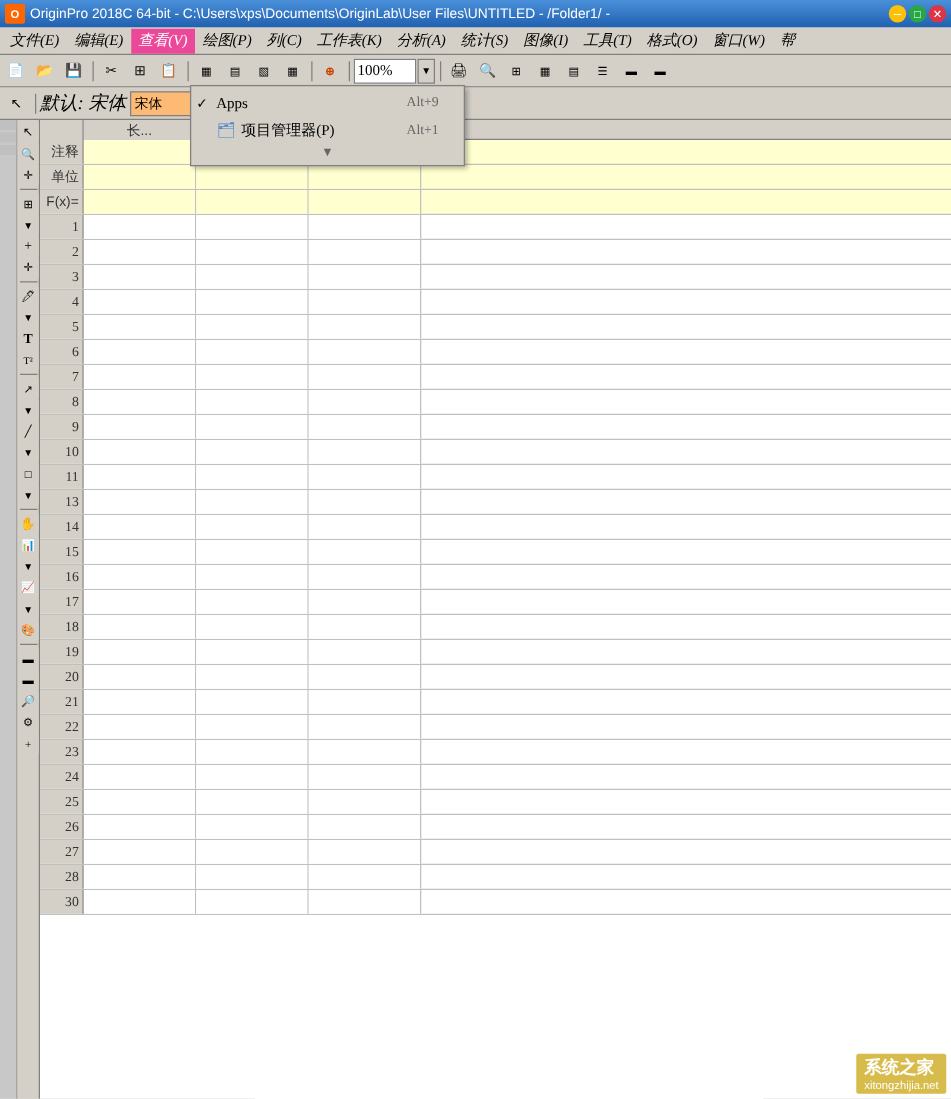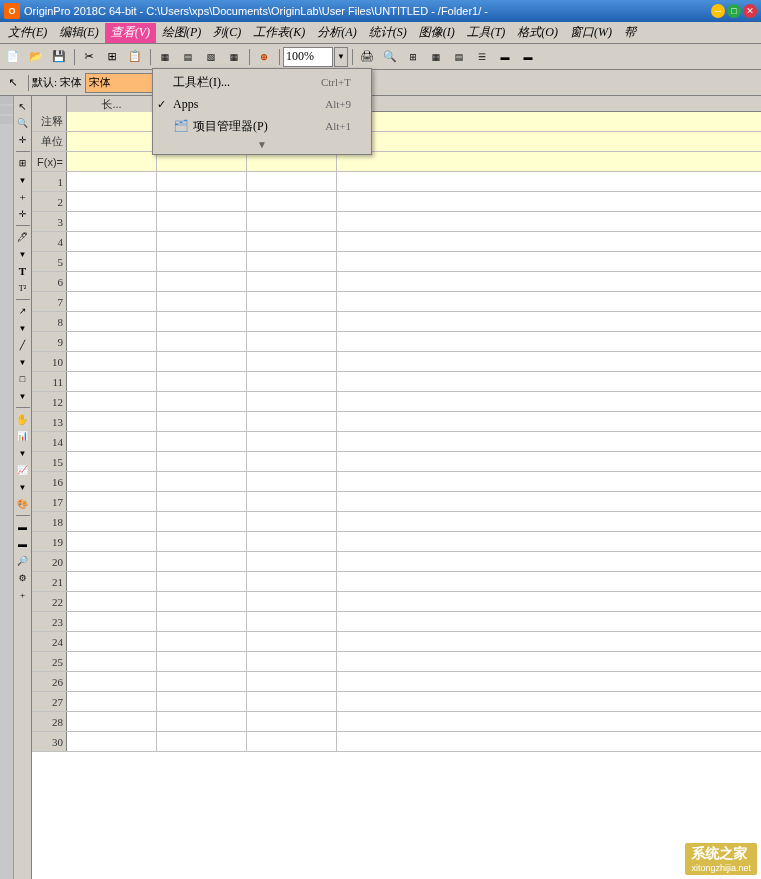--- a/index.html
+++ b/index.html
@@ -387,22 +387,23 @@
       background: #c8a000;
       color: white;
       font-size: 10px;
       padding: 2px 6px;
       border-radius: 2px;
       font-family: Arial, sans-serif;
     }
 
     
     .tb-label {
-      font-size: 11px;
+      font-size: 15px;
       margin-right: 2px;
+      font-style: italic;
     }
   </style>
 </head>
 <body>
 
 <div id="titlebar">
   <span class="icon">O</span>
   <span class="title-text">OriginPro 2018C 64-bit - C:\Users\xps\Documents\OriginLab\User Files\UNTITLED - /Folder1/ - </span>
   <div class="win-buttons">
     <div class="win-btn minimize">─</div>
@@ -641,26 +642,20 @@
           <div class="grid-cell"></div>
           <div class="grid-cell"></div>
         </div>
       <div class="grid-row">
           <div class="row-num">11</div>
           <div class="grid-cell"></div>
           <div class="grid-cell"></div>
           <div class="grid-cell"></div>
         </div>
       <div class="grid-row">
-          <div class="row-num">12</div>
-          <div class="grid-cell"></div>
-          <div class="grid-cell"></div>
-          <div class="grid-cell"></div>
-        </div>
-      <div class="grid-row">
           <div class="row-num">13</div>
           <div class="grid-cell"></div>
           <div class="grid-cell"></div>
           <div class="grid-cell"></div>
         </div>
       <div class="grid-row">
           <div class="row-num">14</div>
           <div class="grid-cell"></div>
           <div class="grid-cell"></div>
           <div class="grid-cell"></div>
@@ -754,24 +749,20 @@
           <div class="grid-cell"></div>
           <div class="grid-cell"></div>
           <div class="grid-cell"></div>
         </div>
     </div>
   </div>
 </div>
 
 <div id="dropdown-menu">
 
-  <div class="dd-item">
-    <span class="dd-label">工具栏(I)...</span>
-    <span class="dd-shortcut">Ctrl+T</span>
-  </div>
 
   <div class="dd-item">
     <span class="dd-check">✓</span>
     <span class="dd-label" style="font-weight:normal;">Apps</span>
     <span class="dd-shortcut">Alt+9</span>
   </div>
 
   <div class="dd-item">
     <span class="dd-icon" style="color:#4488cc;">🗂</span>
     <span class="dd-label">项目管理器(P)</span>

